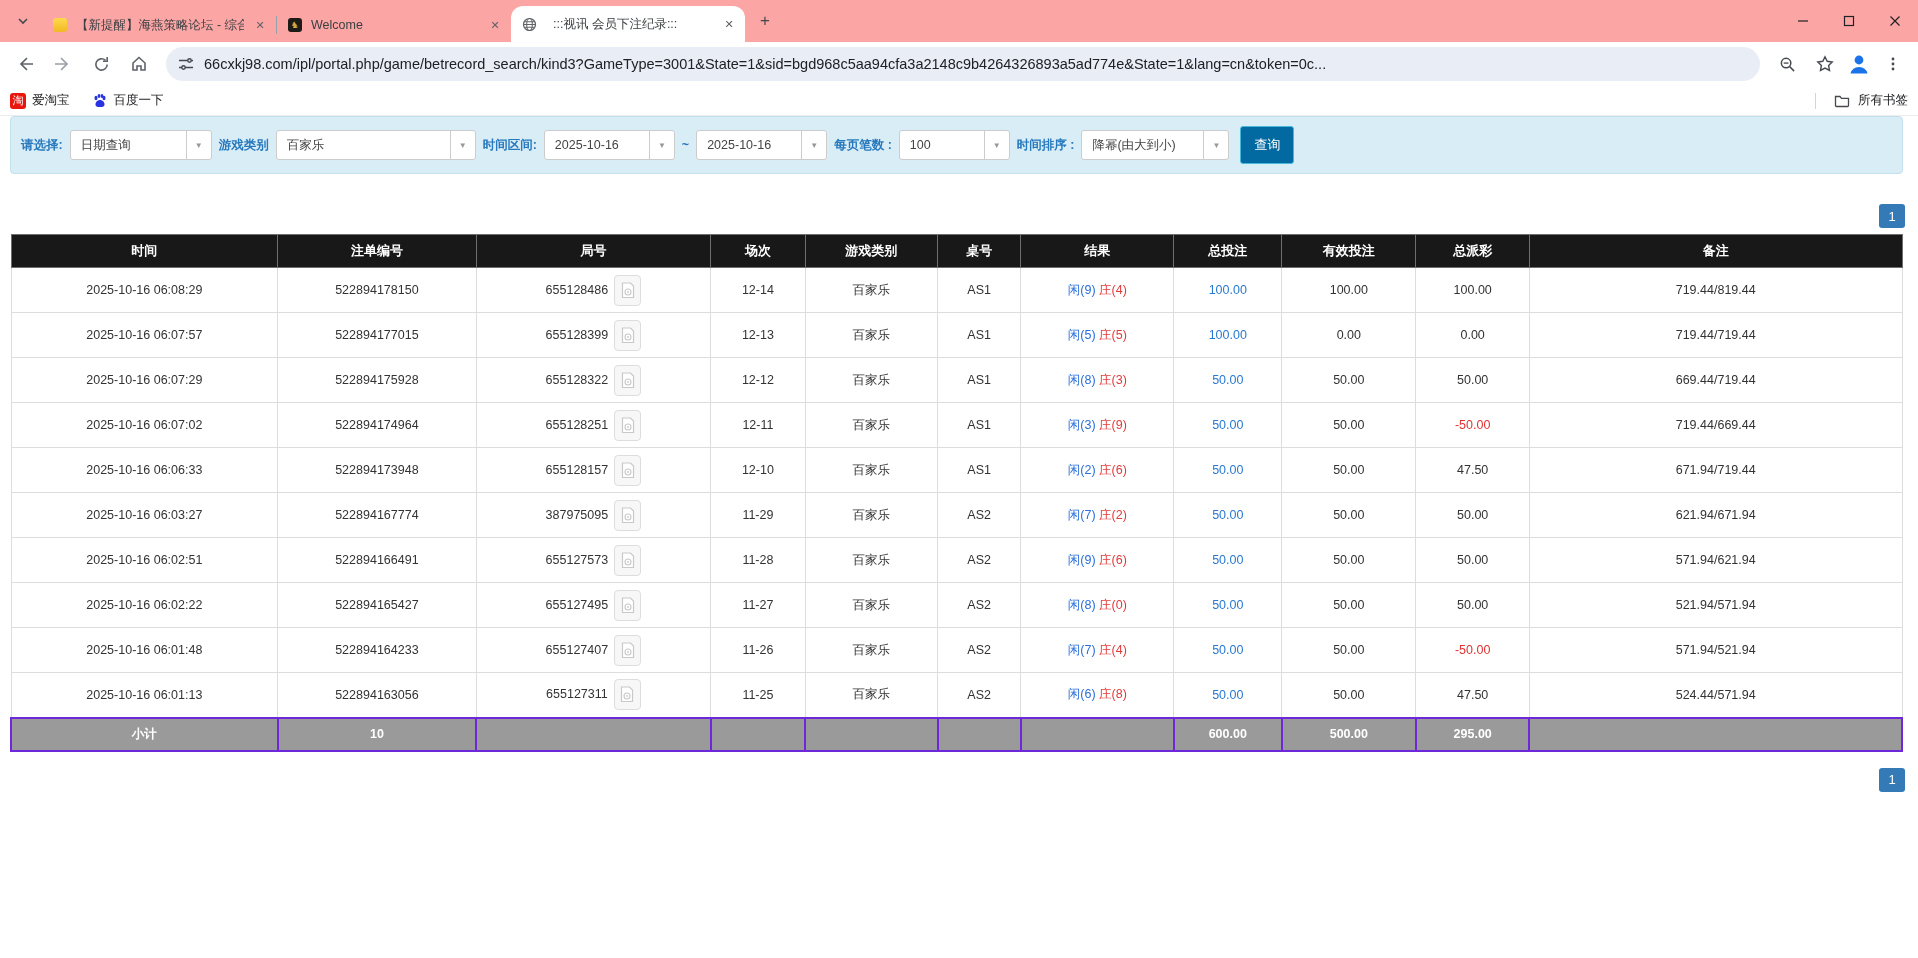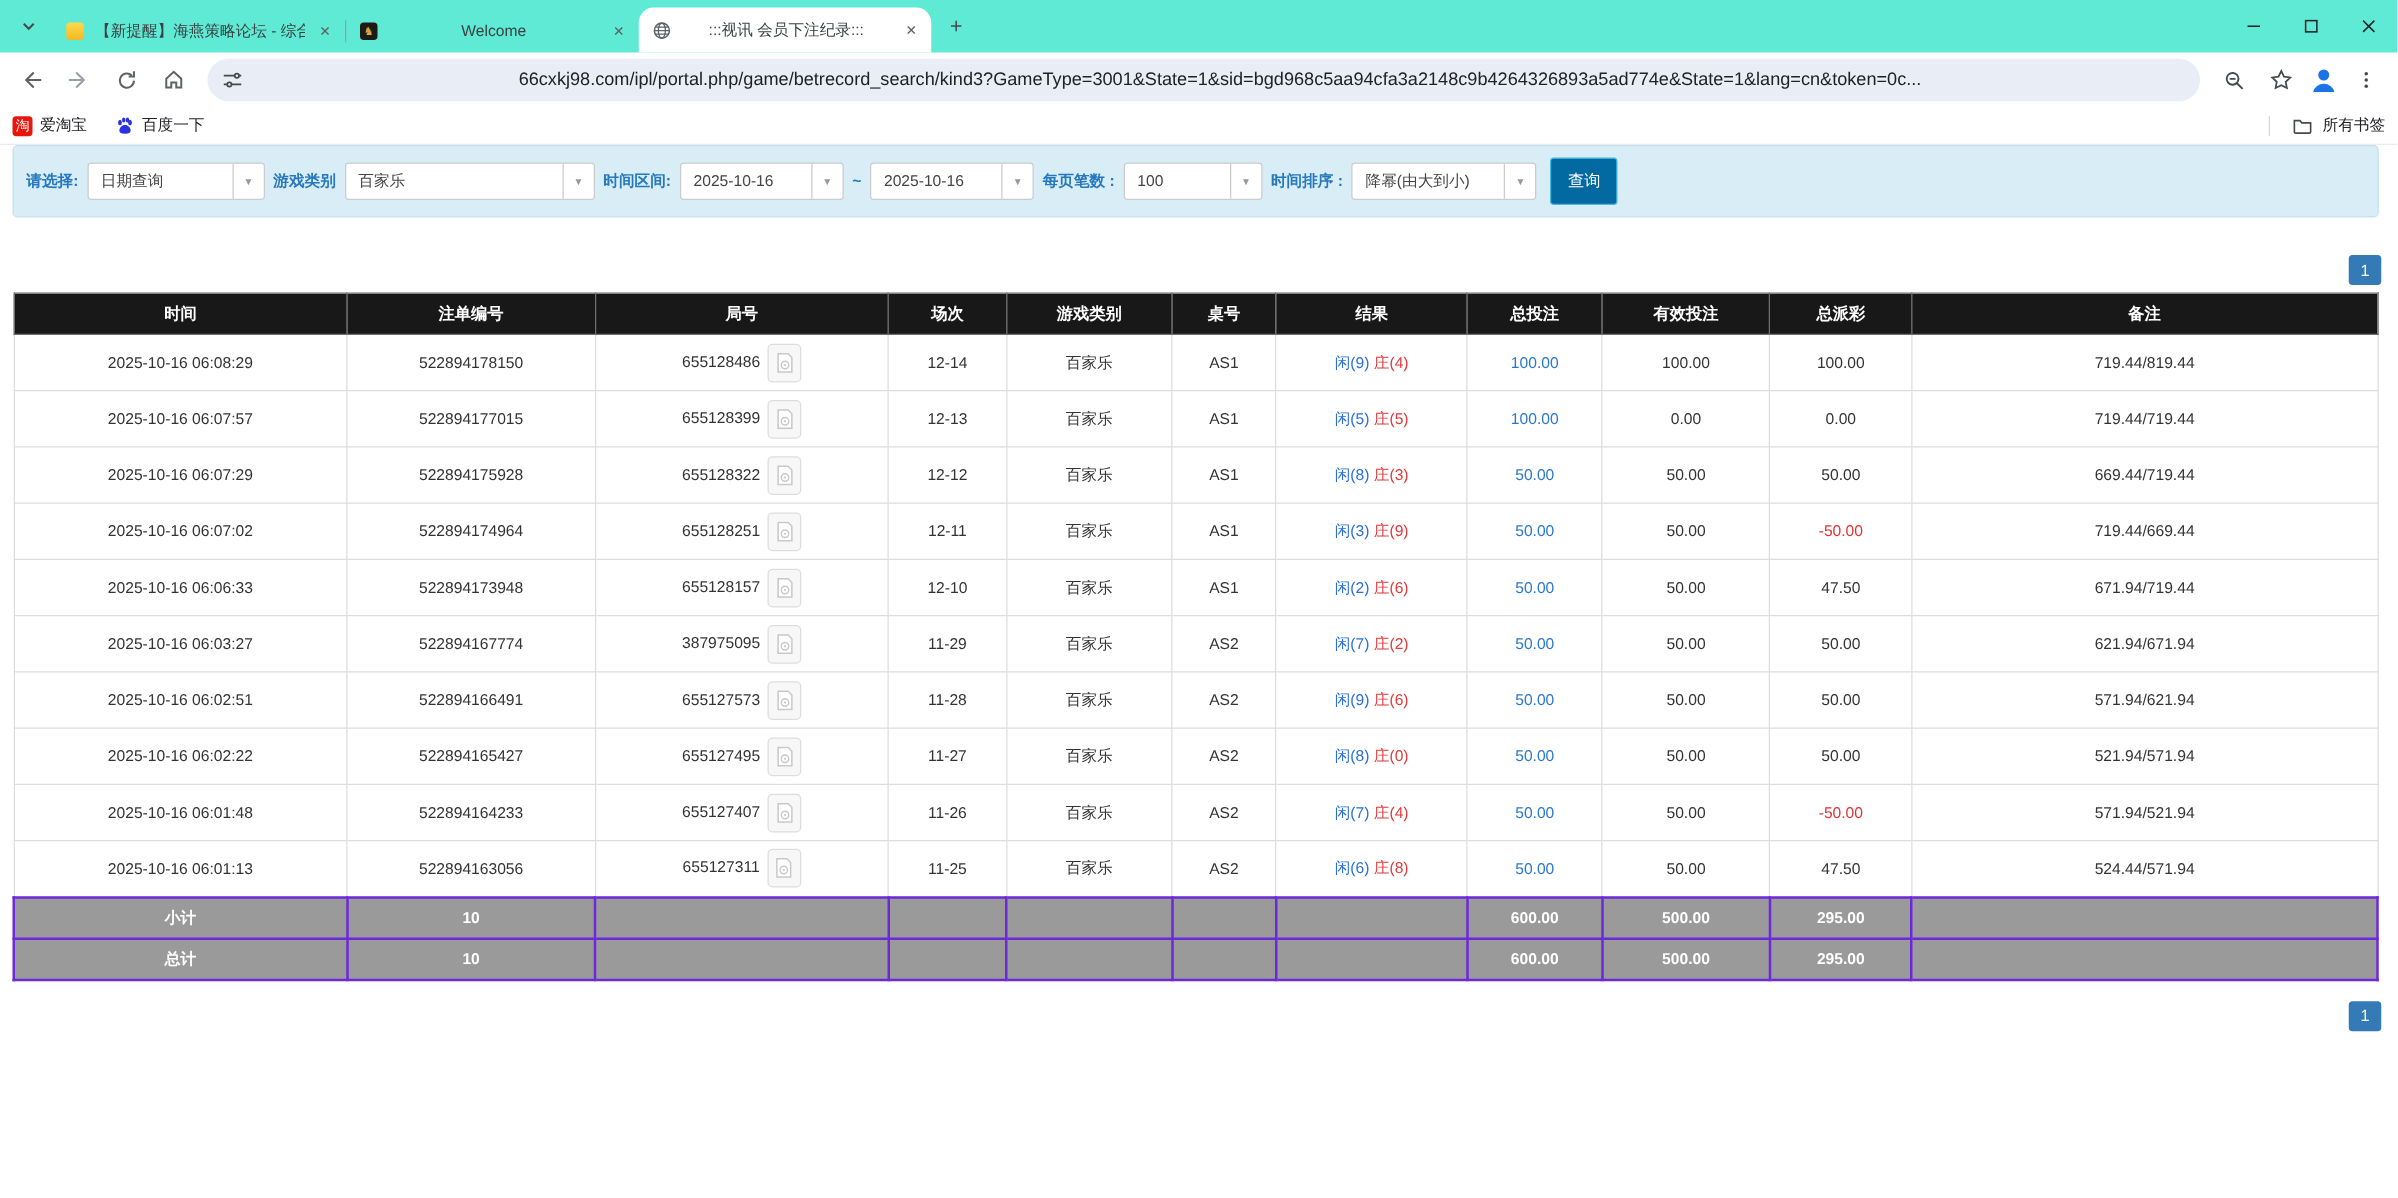--- a/index.html
+++ b/index.html
@@ -1,39 +1,39 @@
 <!DOCTYPE html>
 <html><head>
 <meta charset="utf-8">
 <style>
   * { box-sizing: border-box; margin: 0; padding: 0; }
   html,body { width:1918px; height:958px; overflow:hidden; background:#fff;
     font-family:"Liberation Sans","DejaVu Sans",sans-serif; }
 
   
-  .tabstrip { height:42px; background:#5eead4; display:flex; align-items:flex-end; position:relative;text-align:center; }
+  .tabstrip { height:42px; background:#fca5a5; display:flex; align-items:flex-end; position:relative; }
   .tab-search { width:30px; height:30px; margin:0 4px 6px 8px; border-radius:50%; display:flex;
     align-items:center; justify-content:center; color:#45494f; font-size:12px; }
   .tab { display:flex; align-items:center; gap:8px; width:234px; height:34px; padding:0 8px 0 10px;
     color:#3c4043; font-size:12.5px; position:relative; }
   .tab .title { flex:1; white-space:nowrap; overflow:hidden; }
   .tab .close { width:16px; height:16px; border-radius:50%; display:flex; align-items:center;
     justify-content:center; font-size:11px; color:#5f6368; }
   .tab.active { background:#fff; border-radius:12px 12px 0 0; height:36px;gap:16px; }
   .tab-divider { width:1px; height:18px; background:#9aa0a6; margin-bottom:8px; }
   .favicon { width:16px; height:16px; flex:0 0 16px; display:flex; align-items:center; justify-content:center; }
   .fav-yellow { background:linear-gradient(#ffd94d,#f2b824); border-radius:3px; width:14px; height:14px; }
   .fav-dark { background:#1c1b17; border-radius:3px; width:14px; height:14px; display:flex; align-items:center; justify-content:center; }
   .fav-dark span{ color:#d8a93c; font-size:9px; }
   .newtab-btn { width:28px; height:28px; margin:0 0 7px 6px; display:flex; align-items:center;
     justify-content:center; font-size:17px; color:#45494f; }
   .win-controls { position:absolute; right:0; top:0; height:42px; display:flex; }
   .win-btn { width:46px; height:42px; display:flex; align-items:center; justify-content:center; color:#202124; }
 
-  .toolbar { height:44px; background:#fff; display:flex; align-items:center; padding:0 8px; gap:4px;text-align:center; }
+  .toolbar { height:44px; background:#fff; display:flex; align-items:center; padding:0 8px; gap:4px; }
   .nav-ic { width:34px; height:34px; display:flex; align-items:center; justify-content:center;
     color:#5f6368; border-radius:50%; }
   .omnibox { flex:1; height:34px; background:#e9edf6; border-radius:17px; display:flex;
     align-items:center; padding:0 12px; gap:10px; margin:0 6px; }
   .omnibox .url { flex:1; font-size:14.5px; color:#202124; white-space:nowrap; overflow:hidden; }
   .avatar { width:26px; height:26px; border-radius:50%; display:flex; align-items:center; justify-content:center; }
 
   .bookmarks { height:30px; background:#fff; display:flex; align-items:center; padding:0 10px;
     border-bottom:1px solid #ececec; font-size:12.5px; color:#202124; }
   .bm-item { display:flex; align-items:center; gap:6px; margin-right:22px; }
@@ -488,32 +488,19 @@
         <td></td>
           <td></td>
           <td></td>
         <td></td>
           <td></td>
         <td>600.00</td>
         <td>500.00</td>
         <td>295.00</td>
         <td></td>
       </tr>
-      <tr>
-        <td>总计</td>
-        <td>10</td>
-        <td></td>
-          <td></td>
-          <td></td>
-        <td></td>
-          <td></td>
-        <td>600.00</td>
-        <td>500.00</td>
-        <td>295.00</td>
-        <td></td>
-      </tr>
     </tfoot>
   </table>
 
   <div class="pager-row bottom">
     <span class="pager">1</span>
   </div>
 </div>
 
 </body></html>

